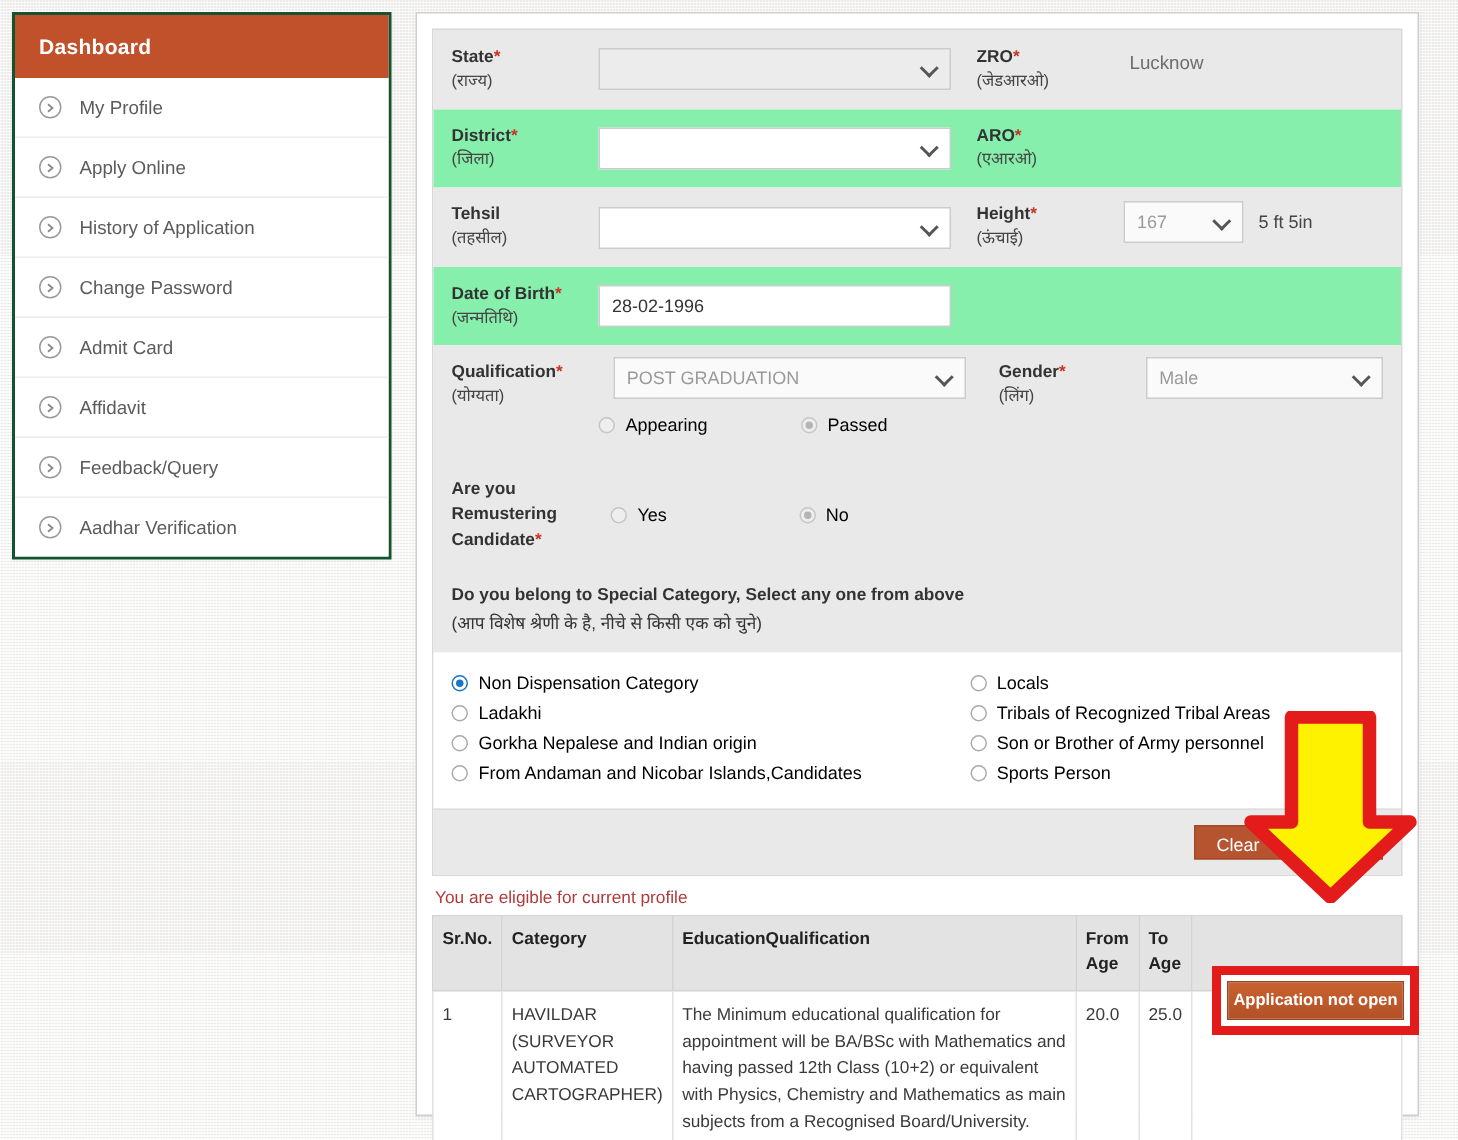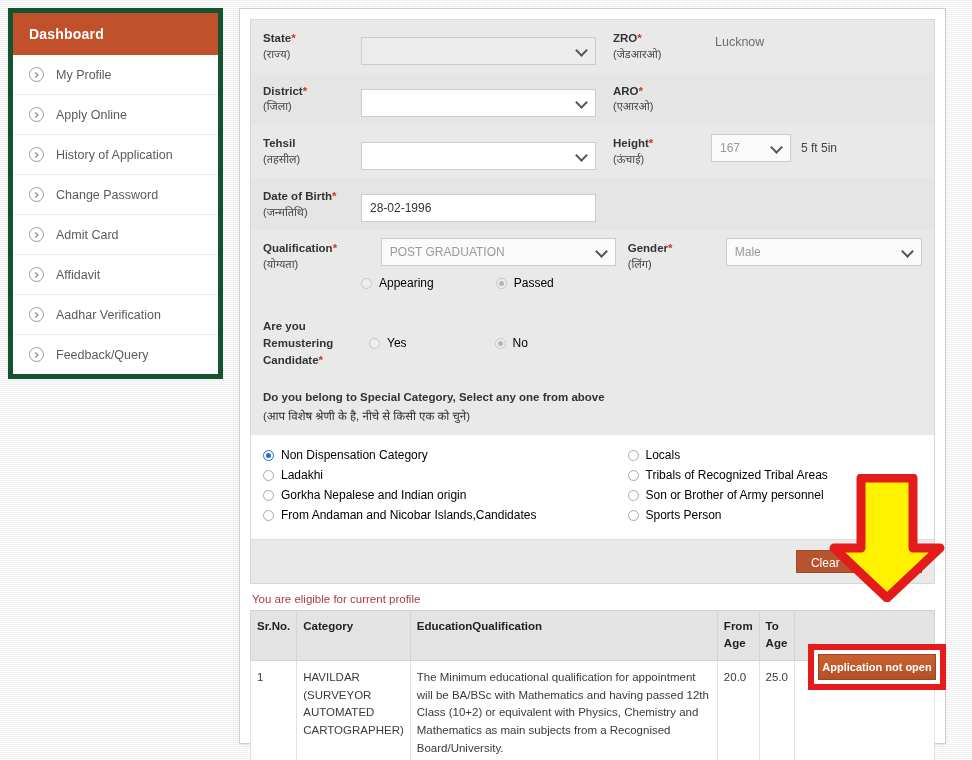--- a/index.html
+++ b/index.html
@@ -19,22 +19,22 @@
     background-color:#f4f2f0;
     background-image:
       repeating-linear-gradient(0deg, rgba(255,255,255,.75) 0 1px, rgba(0,0,0,.015) 1px 2px),
       repeating-linear-gradient(90deg, rgba(255,255,255,.75) 0 1px, rgba(0,0,0,.015) 1px 2px);
     z-index:0;
   }
   .layout { position:relative; z-index:1; display:flex; align-items:flex-start; }
 
   
   .sidebar {
-    width: 215px; margin: 8px 0 0 8px;
-    background:#fff; border:5px solid #14532d;
+    width: 253px; margin: 8px 0 0 8px;
+    background:#fff; border:2px solid #14532d;
     box-shadow:0 1px 2px rgba(0,0,0,.06);
   }
   .sidebar-header {
     background:#c0512b; color:#fff;
     font-size:14px; font-weight:bold;
     padding:13px 16px;
     letter-spacing:.2px;
   }
   .sidebar-item {
     display:flex; align-items:center; gap:12px;
@@ -58,32 +58,32 @@
     background:#fff;
     border:1px solid #cfcfcf;
     box-shadow:0 1px 3px rgba(0,0,0,.08);
     padding:10px;
     height:736px;
   }
   .form-box { border:1px solid #d8d8d8; }
 
   .frow { display:flex; align-items:stretch; }
   .frow.shade { background:#e9e9e9; }
-  .frow.plain { background:#e5e5e5; }
+  .frow.plain { background:#86efac; }
 
   .lbl {
     width:110px; flex:0 0 110px;
     padding:10px 0 10px 12px;
     font-size:11.5px; font-weight:bold; color:#333;
     line-height:1.45;
   }
   .lbl .hi { display:block; font-weight:normal; font-size:11px; color:#444; }
   .req { color:#cc3322; font-weight:bold; }
 
-  .fld { flex:0 0 240px; padding:8px 0; display:flex; align-items:flex-end; }
+  .fld { flex:0 0 240px; padding:8px 0; display:flex; align-items:center; }
   .fld-wide { flex:1 1 auto; padding:8px 12px 16px 0; display:flex; align-items:center; }
 
   .sel, .txt {
     width:235px; height:28px;
     border:1px solid #ccc; background:#fafafa;
     font-size:12px; color:#9a9a9a;
     padding:0 26px 0 8px;
     line-height:26px;
     position:relative;
     font-family:"Liberation Sans", sans-serif;
@@ -233,29 +233,29 @@
             </svg>
           </span>
           <span>Affidavit</span>
         </div>
         <div class="sidebar-item">
           <span class="circ-icon">
             <svg width="7" height="8" viewBox="0 0 7 8">
               <path d="M2 1.5 L5 4 L2 6.5" fill="none" stroke="#8a8a8a" stroke-width="1.2"></path>
             </svg>
           </span>
+          <span>Feedback/Query</span>
+        </div>
+        <div class="sidebar-item">
+          <span class="circ-icon">
+            <svg width="7" height="8" viewBox="0 0 7 8">
+              <path d="M2 1.5 L5 4 L2 6.5" fill="none" stroke="#8a8a8a" stroke-width="1.2"></path>
+            </svg>
+          </span>
           <span>Aadhar Verification</span>
-        </div>
-        <div class="sidebar-item">
-          <span class="circ-icon">
-            <svg width="7" height="8" viewBox="0 0 7 8">
-              <path d="M2 1.5 L5 4 L2 6.5" fill="none" stroke="#8a8a8a" stroke-width="1.2"></path>
-            </svg>
-          </span>
-          <span>Feedback/Query</span>
         </div>
       </div>
   </div>
 
   <div class="main">
 
     <div class="form-box">
 
       <div class="frow shade">
         <div class="lbl">

